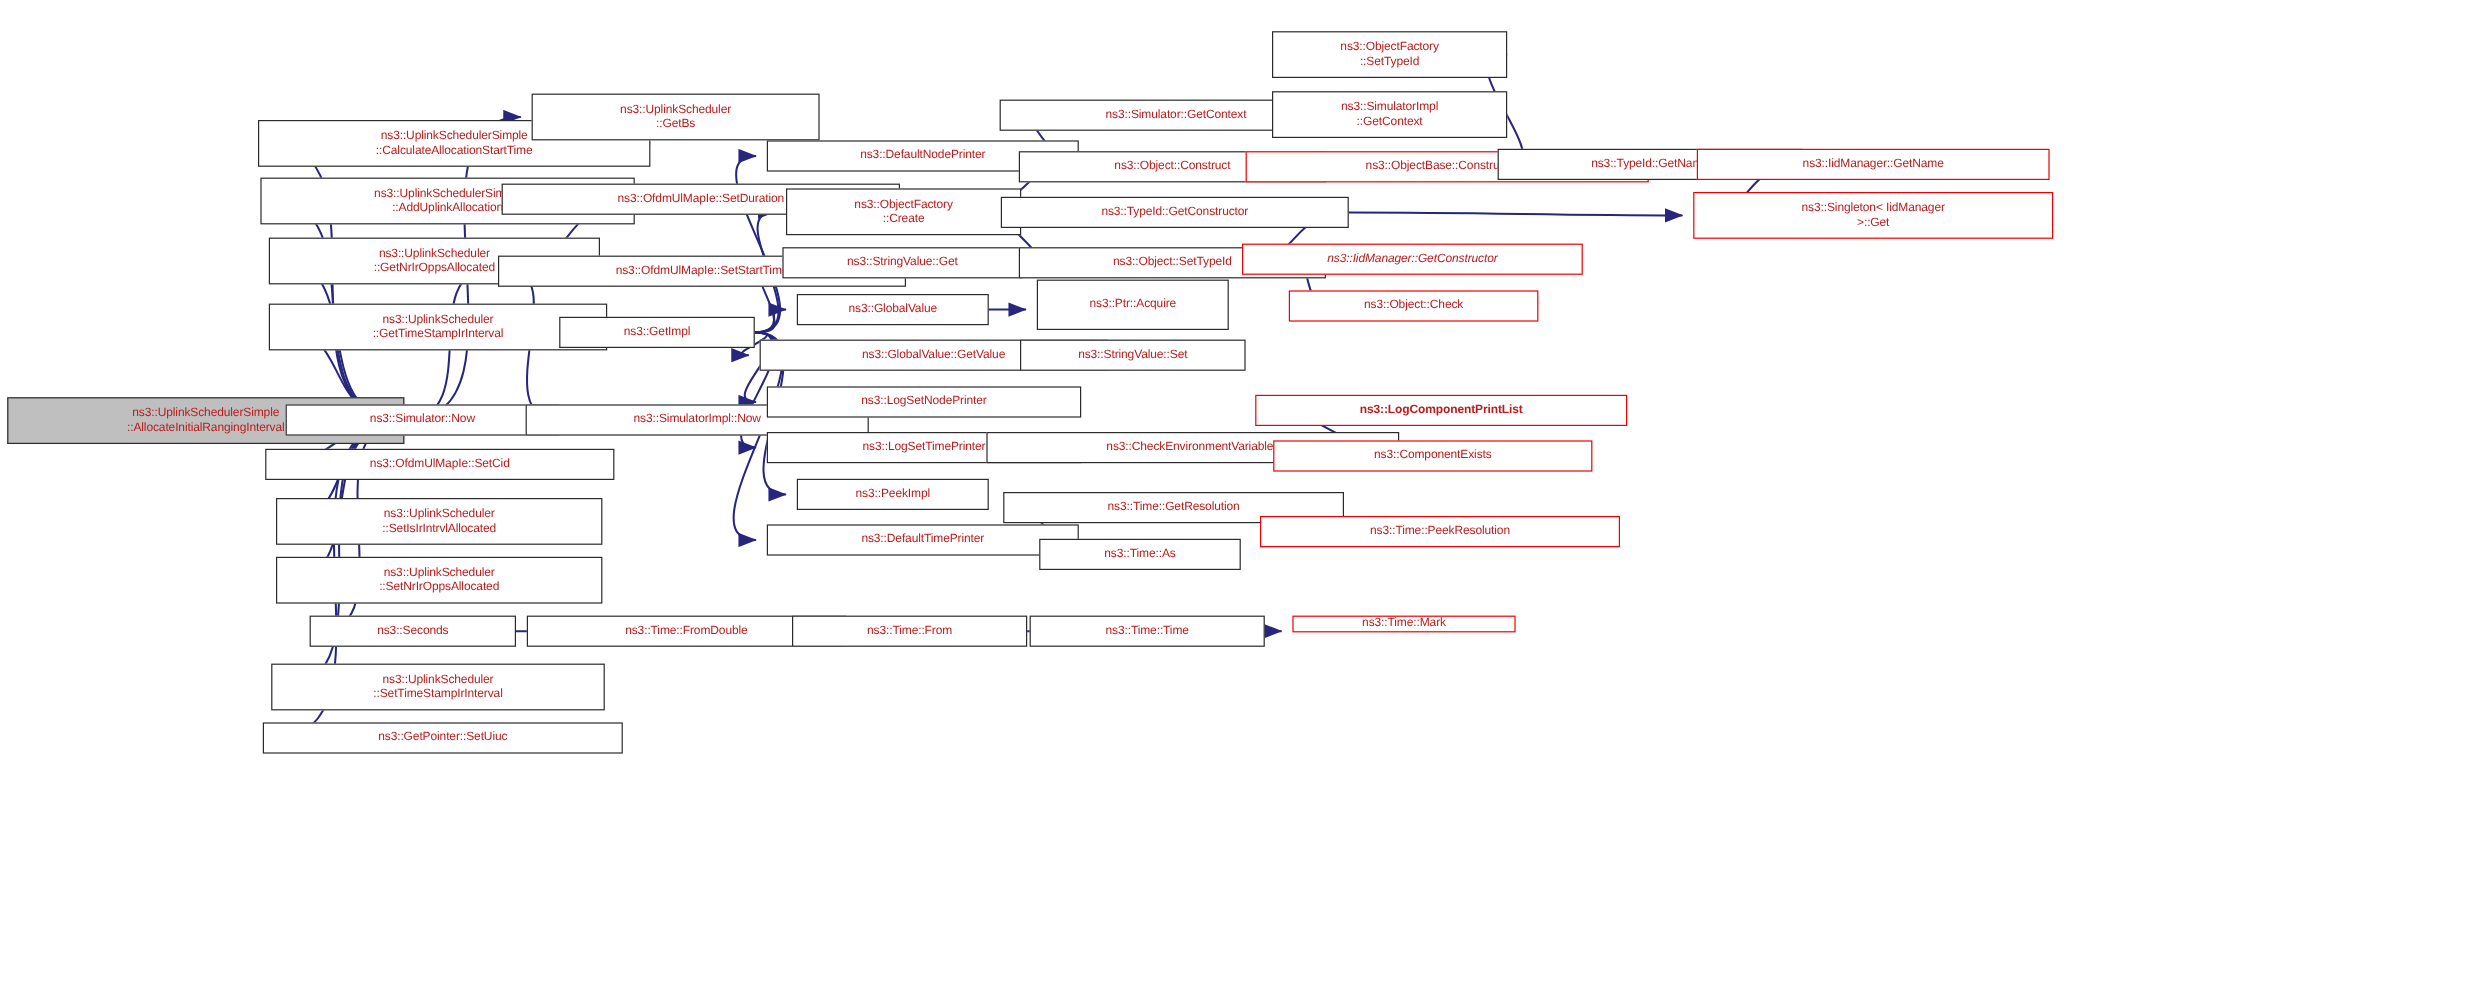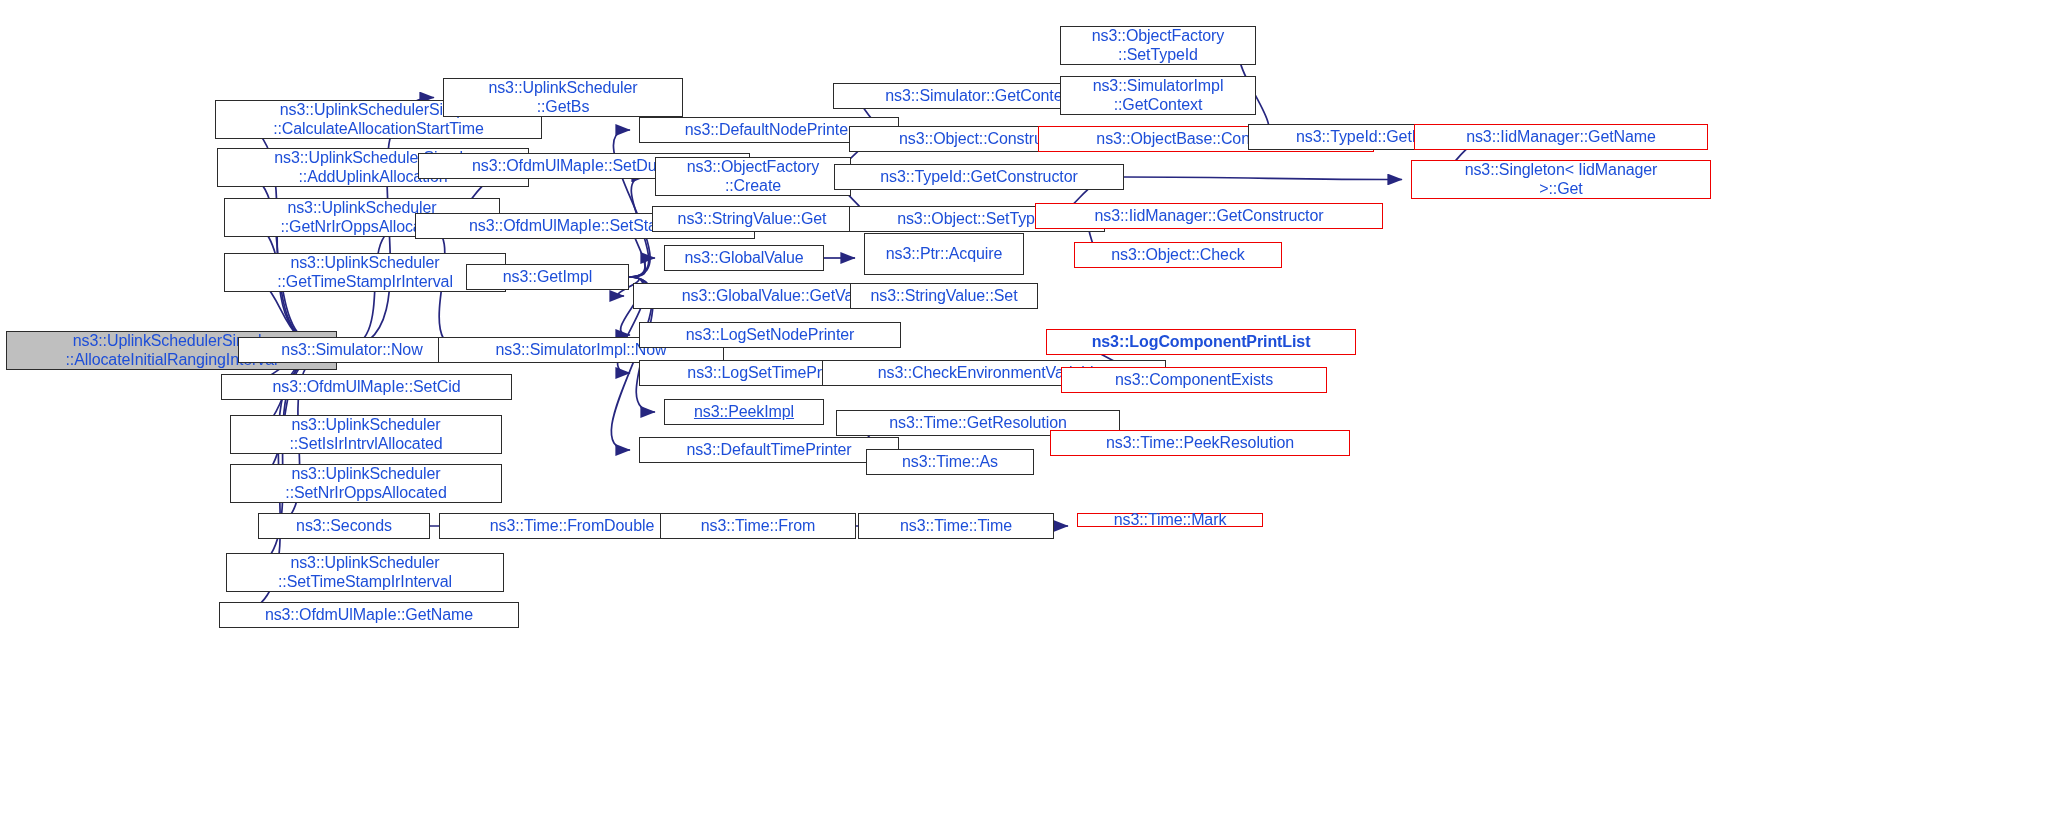--- a/index.html
+++ b/index.html
@@ -10,22 +10,22 @@
     background:#ffffff;
     font-family:"Liberation Sans", sans-serif;
     overflow:hidden;
   }
   #edges{position:absolute;left:0;top:0;width:2064px;height:828px;}
   .node{
     position:absolute;
     box-sizing:border-box;
     border:1.6px solid #2b2b2b;
     background:#ffffff;
-    color:#1d4ed8;
-    font-size:16px;
+    color:#b91c1c;
+    font-size:10px;
     line-height:1.18;
     text-align:center;
     display:flex;
     align-items:center;
     justify-content:center;
     white-space:pre-line;
     letter-spacing:-0.1px;
     padding:0 4px;
   }
   .node.red{border-color:#ee0000;}
@@ -108,55 +108,55 @@
 ::GetTimeStampIrInterval</div>
       <div class="node" style="left: 238px; top: 337px; width: 228px; height: 26px;">ns3::Simulator::Now</div>
       <div class="node" style="left: 221px; top: 374px; width: 291px; height: 26px;">ns3::OfdmUlMapIe::SetCid</div>
       <div class="node" style="left: 230px; top: 415px; width: 272px; height: 39px;">ns3::UplinkScheduler
 ::SetIsIrIntrvlAllocated</div>
       <div class="node" style="left: 230px; top: 464px; width: 272px; height: 39px;">ns3::UplinkScheduler
 ::SetNrIrOppsAllocated</div>
       <div class="node" style="left: 258px; top: 513px; width: 172px; height: 26px;">ns3::Seconds</div>
       <div class="node" style="left: 226px; top: 553px; width: 278px; height: 39px;">ns3::UplinkScheduler
 ::SetTimeStampIrInterval</div>
-      <div class="node" style="left: 219px; top: 602px; width: 300px; height: 26px;">ns3::OfdmUlMapIe::GetName</div>
+      <div class="node" style="left: 219px; top: 602px; width: 300px; height: 26px;">ns3::GetPointer::SetUiuc</div>
       <div class="node" style="left: 443px; top: 78px; width: 240px; height: 39px;">ns3::UplinkScheduler
 ::GetBs</div>
       <div class="node" style="left: 418px; top: 153px; width: 332px; height: 26px;">ns3::OfdmUlMapIe::SetDuration</div>
       <div class="node" style="left: 415px; top: 213px; width: 340px; height: 26px;">ns3::OfdmUlMapIe::SetStartTime</div>
       <div class="node" style="left: 466px; top: 264px; width: 163px; height: 26px;">ns3::GetImpl</div>
       <div class="node" style="left: 438px; top: 337px; width: 286px; height: 26px;">ns3::SimulatorImpl::Now</div>
       <div class="node" style="left: 439px; top: 513px; width: 266px; height: 26px;">ns3::Time::FromDouble</div>
       <div class="node" style="left: 639px; top: 117px; width: 260px; height: 26px;">ns3::DefaultNodePrinter</div>
       <div class="node" style="left: 655px; top: 157px; width: 196px; height: 39px;">ns3::ObjectFactory
 ::Create</div>
       <div class="node" style="left: 652px; top: 206px; width: 200px; height: 26px;">ns3::StringValue::Get</div>
       <div class="node" style="left: 664px; top: 245px; width: 160px; height: 26px;">ns3::GlobalValue</div>
       <div class="node" style="left: 633px; top: 283px; width: 290px; height: 26px;">ns3::GlobalValue::GetValue</div>
       <div class="node" style="left: 639px; top: 322px; width: 262px; height: 26px;">ns3::LogSetNodePrinter</div>
       <div class="node" style="left: 639px; top: 360px; width: 262px; height: 26px;">ns3::LogSetTimePrinter</div>
-      <div class="node" style="left: 664px; top: 399px; width: 160px; height: 26px; text-decoration: underline;">ns3::PeekImpl</div>
+      <div class="node" style="left: 664px; top: 399px; width: 160px; height: 26px;">ns3::PeekImpl</div>
       <div class="node" style="left: 639px; top: 437px; width: 260px; height: 26px;">ns3::DefaultTimePrinter</div>
       <div class="node" style="left: 833px; top: 83px; width: 294px; height: 26px;">ns3::Simulator::GetContext</div>
       <div class="node" style="left: 849px; top: 126px; width: 256px; height: 26px;">ns3::Object::Construct</div>
       <div class="node" style="left: 834px; top: 164px; width: 290px; height: 26px;">ns3::TypeId::GetConstructor</div>
       <div class="node" style="left: 849px; top: 206px; width: 256px; height: 26px;">ns3::Object::SetTypeId</div>
       <div class="node" style="left: 864px; top: 233px; width: 160px; height: 42px; text-align: center;">ns3::Ptr::Acquire</div>
       <div class="node" style="left: 850px; top: 283px; width: 188px; height: 26px;">ns3::StringValue::Set</div>
       <div class="node" style="left: 822px; top: 360px; width: 344px; height: 26px;">ns3::CheckEnvironmentVariables</div>
       <div class="node" style="left: 836px; top: 410px; width: 284px; height: 26px;">ns3::Time::GetResolution</div>
       <div class="node" style="left: 866px; top: 449px; width: 168px; height: 26px;">ns3::Time::As</div>
       <div class="node" style="left: 660px; top: 513px; width: 196px; height: 26px;">ns3::Time::From</div>
       <div class="node" style="left: 858px; top: 513px; width: 196px; height: 26px;">ns3::Time::Time</div>
       <div class="node" style="left: 1060px; top: 26px; width: 196px; height: 39px;">ns3::ObjectFactory
 ::SetTypeId</div>
       <div class="node" style="left: 1060px; top: 76px; width: 196px; height: 39px;">ns3::SimulatorImpl
 ::GetContext</div>
       <div class="node red" style="left: 1038px; top: 126px; width: 336px; height: 26px;">ns3::ObjectBase::ConstructSelf</div>
-      <div class="node red" style="left: 1035px; top: 203px; width: 348px; height: 26px;">ns3::IidManager::GetConstructor</div>
+      <div class="node red" style="left: 1035px; top: 203px; width: 284px; height: 26px; font-style: italic;">ns3::IidManager::GetConstructor</div>
       <div class="node red" style="left: 1074px; top: 242px; width: 208px; height: 26px;">ns3::Object::Check</div>
       <div class="node red" style="left: 1046px; top: 329px; width: 310px; height: 26px; font-weight: bold;">ns3::LogComponentPrintList</div>
       <div class="node red" style="left: 1061px; top: 367px; width: 266px; height: 26px;">ns3::ComponentExists</div>
       <div class="node red" style="left: 1050px; top: 410px; width: 300px; height: 26px; margin-top: 20px;">ns3::Time::PeekResolution</div>
       <div class="node red" style="left: 1077px; top: 513px; width: 186px; height: 14px;">ns3::Time::Mark</div>
       <div class="node" style="left: 1248px; top: 124px; width: 254px; height: 26px;">ns3::TypeId::GetName</div>
       <div class="node red" style="left: 1414px; top: 124px; width: 294px; height: 26px;">ns3::IidManager::GetName</div>
       <div class="node red" style="left: 1411px; top: 160px; width: 300px; height: 39px;">ns3::Singleton&lt; IidManager
 &gt;::Get</div>
     </div>

